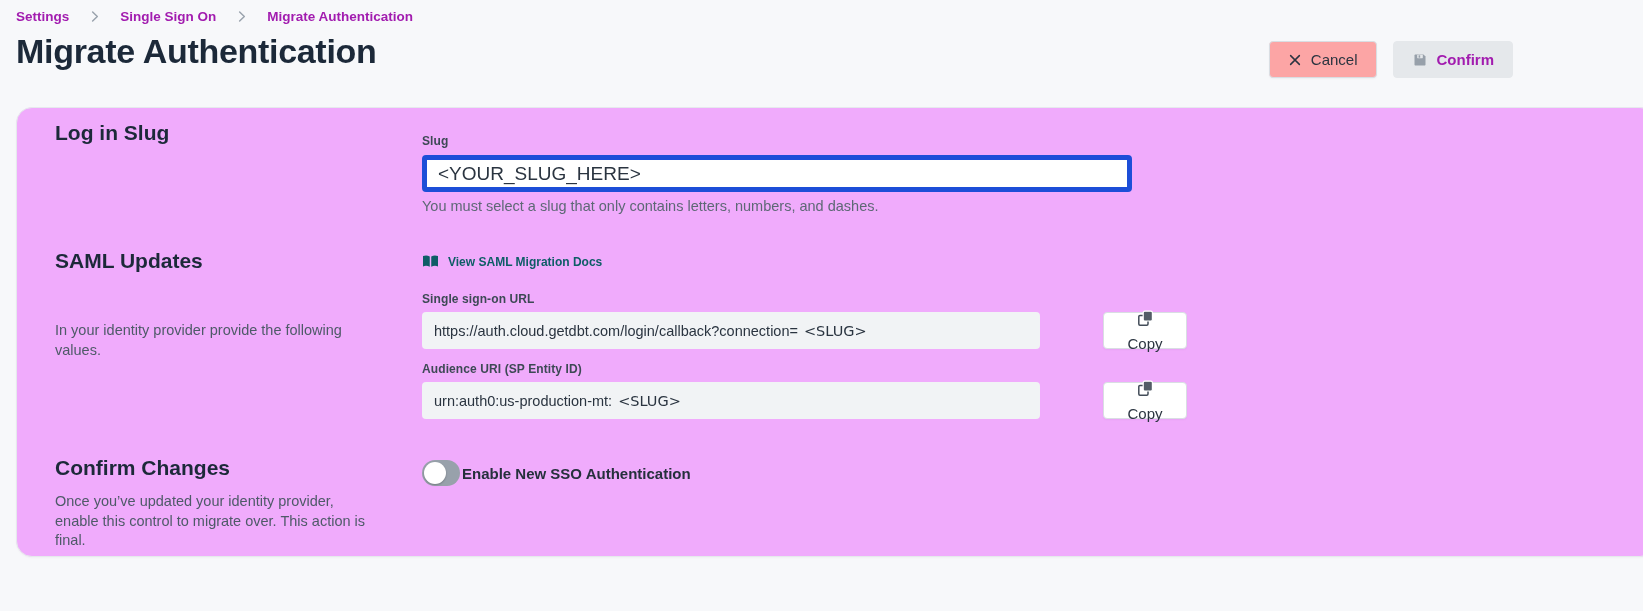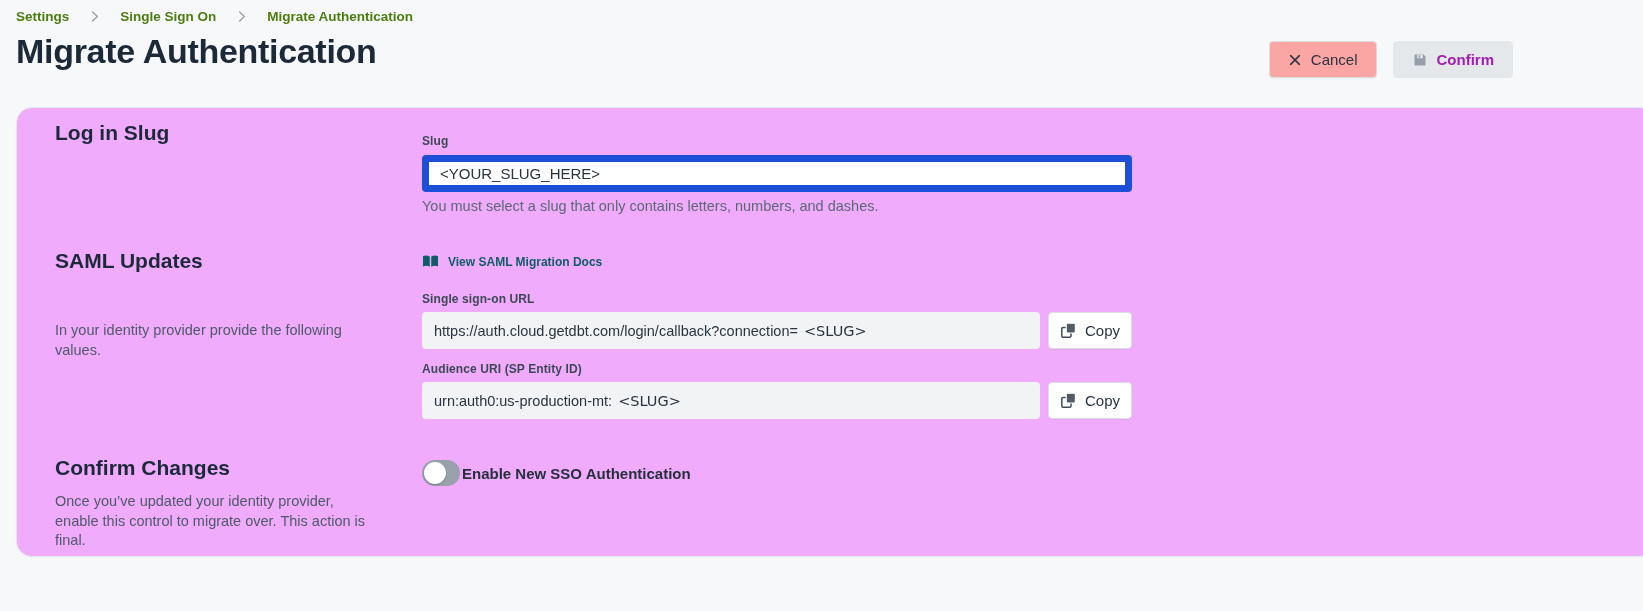--- a/index.html
+++ b/index.html
@@ -8,21 +8,21 @@
     background:#f7f8fa;
     font-family:"Liberation Sans", sans-serif;
     color:#2a3440;
     position:relative;
   }
 
   
   .breadcrumb {
     position:absolute; left:16px; top:9px;
     display:flex; align-items:center; gap:18px;
-    font-size:13.5px; font-weight:600; color:#4d7c0f;
+    font-size:13.5px; font-weight:600; color:#a21caf;
   }
   .breadcrumb .crumb-current { font-weight:700; }
   .crumb-sep { display:flex; align-items:center; }
   .page-title {
     position:absolute; left:16px; top:32px;
     font-size:34px; font-weight:700; color:#1c2939; letter-spacing:-0.3px;
   }
   .header-actions {
     position:absolute; top:41px; right:130px;
     display:flex; gap:16px;
@@ -62,22 +62,22 @@
     position:absolute; left:38px;
     font-size:14.5px; color:#4e5a68; line-height:1.35;
   }
 
   .field-label {
     position:absolute; left:405px;
     font-size:12px; font-weight:700; color:#3d4955; letter-spacing:0.1px;
   }
   .text-input {
     position:absolute; left:405px; width:710px; height:37px;
-    border:7px solid #1d4ed8; border-radius:4px;
-    padding:9px 11px; font-size:15px; color:#2a3440;
+    border:5px solid #1d4ed8; border-radius:4px;
+    padding:9px 11px; font-size:19px; color:#2a3440;
     font-family:"Liberation Sans", sans-serif;
     background:#fff; outline:none;
   }
   .helper-text {
     position:absolute; left:405px;
     font-size:14.5px; color:#5d6875;
   }
 
   .docs-link {
     position:absolute; left:405px;
@@ -90,25 +90,26 @@
     position:absolute; left:405px; width:618px; height:37px;
     background:#f1f3f5; border-radius:4px;
     display:flex; align-items:center; padding:0 12px;
     font-size:14.5px; color:#2a3440; white-space:nowrap; overflow:hidden;text-align:center;
   }
   .slug-token {
     font-family:"DejaVu Sans", sans-serif;
     font-size:14.5px; margin-left:6px; color:#2a3440;
   }
   .copy-btn {
-    position:absolute; left:1031px; width:84px; height:37px;
+    position:absolute; left:1086px; width:84px; height:37px;
     background:#fff; border:1px solid #d9dee3; border-radius:4px;
     display:flex; align-items:center; justify-content:center; gap:8px;
     font-size:15px; color:#2a3440; cursor:pointer;
     box-shadow:0 1px 2px rgba(20,30,40,.04);
+    flex-direction:column;
   }
 
   
   .toggle-row {
     position:absolute; left:405px; top:352px;
     display:flex; align-items:center; gap:2px;
   }
   .toggle {
     width:38px; height:26px; border-radius:13px;
     background:#98a1ab; position:relative; cursor:pointer; flex:0 0 auto;

